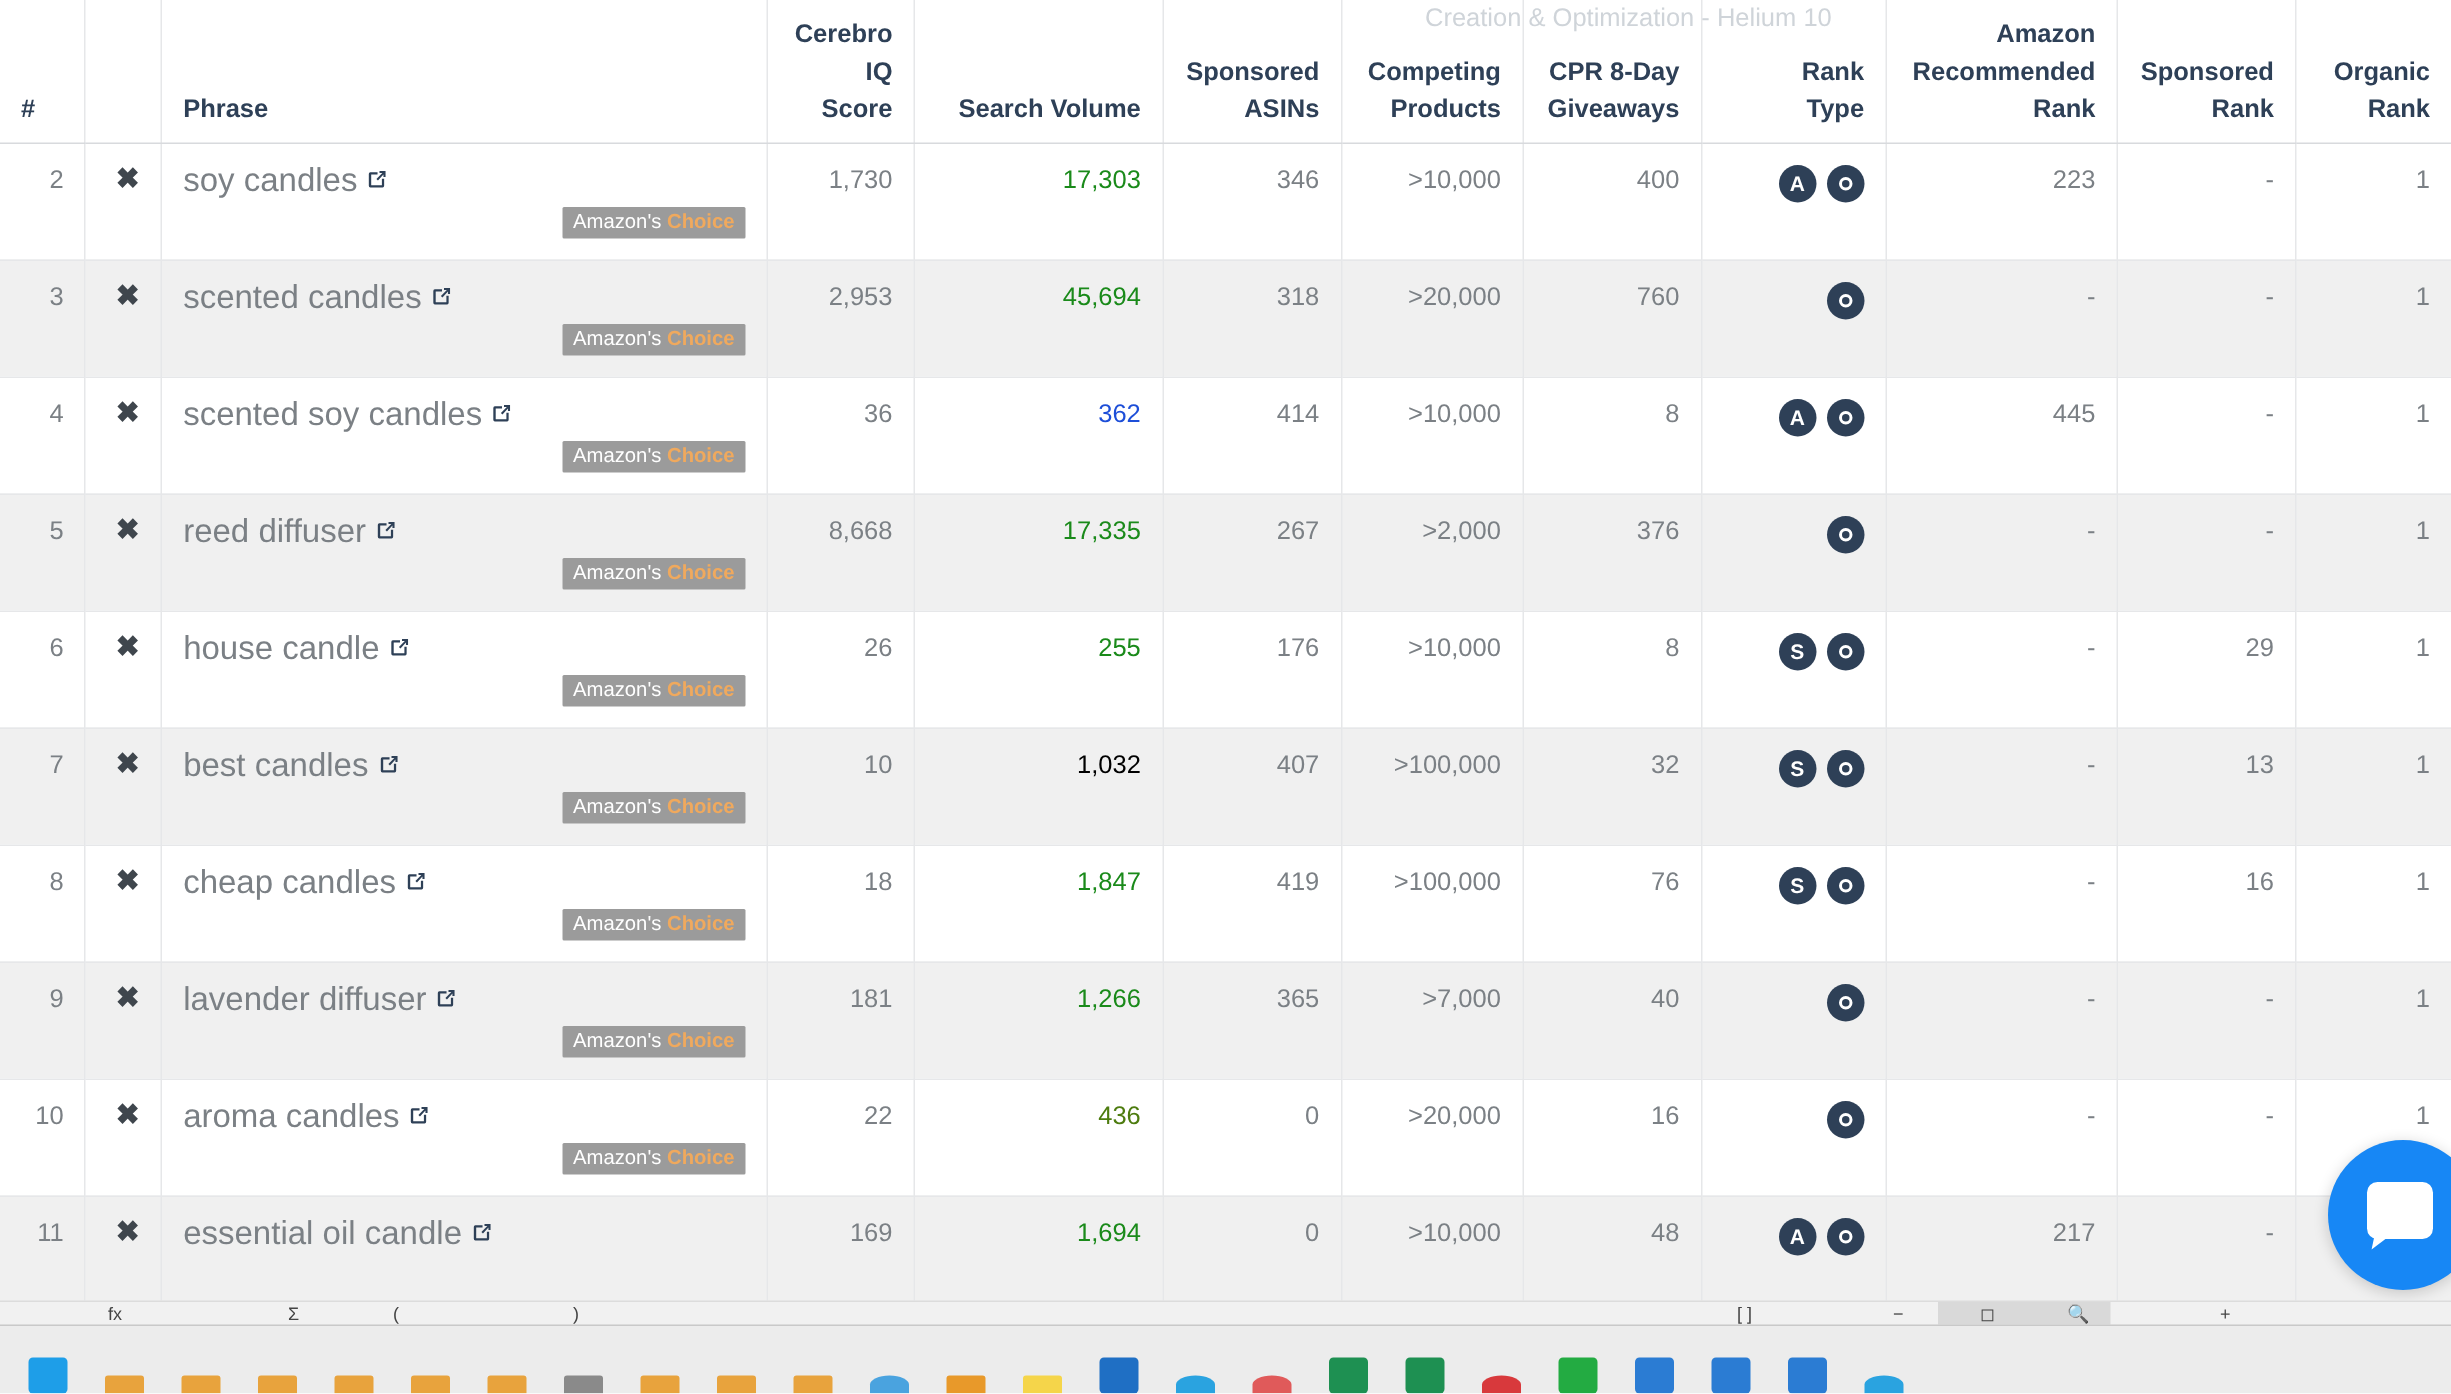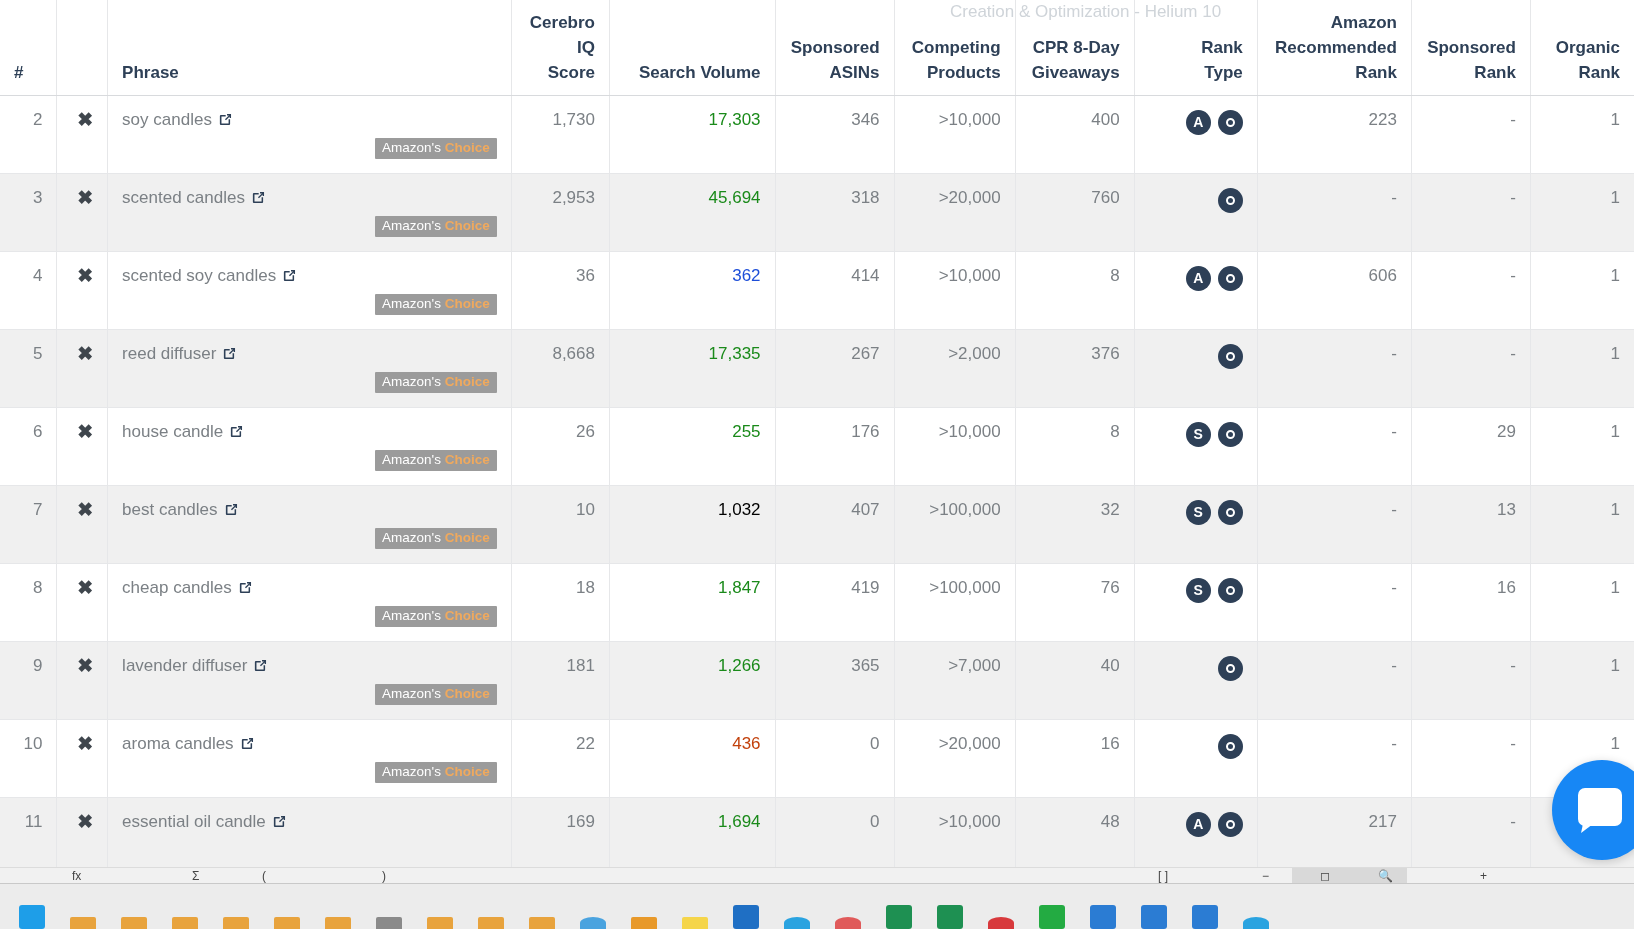--- a/index.html
+++ b/index.html
@@ -95,21 +95,21 @@
     line-height:19px;
     cursor:pointer;
     display:inline-block;
   }
 
   .phrase-line{
     display:flex;
     align-items:center;
     gap:6px;
     color:#7b8085;
-    font-size:17px;
+    font-size:22px;
     line-height:20px;
   }
   .ext-link-icon{
     display:inline-block;
     width:15px;height:15px;
     position:relative;
     flex:0 0 auto;
   }
   .ext-link-icon svg{display:block;}
 
@@ -351,21 +351,21 @@
           </div><div class="badge-choice"><span class="b-amazon">Amazon's</span><span class="b-choice"> Choice</span></div></td>
         <td class="c-iq">36</td>
         <td class="c-sv"><span class="sv-val" style="color: #1d4ed8;">362</span></td>
         <td class="c-sa">414</td>
         <td class="c-cp">&gt;10,000</td>
         <td class="c-cpr">8</td>
         <td class="c-mt cell-mt"><span class="mt-wrap">
             <span class="mt-badge" style="background: rgb(46, 64, 87);">A</span>
             <span class="mt-badge o-badge" style="background: rgb(46, 64, 87);"></span>
           </span></td>
-        <td class="c-arr">606</td>
+        <td class="c-arr">445</td>
         <td class="c-sr">-</td>
         <td class="c-or c-last">1</td>
       </tr>
       <tr class="even">
         <td class="c-num cell-num">5</td>
         <td class="c-del cell-del"><span class="del-x">✖</span></td>
         <td class="c-phrase cell-phrase"><div class="phrase-line">
             <span>reed diffuser</span>
             <span class="ext-link-icon">
               <svg width="15" height="15" viewBox="0 0 16 16">
@@ -491,21 +491,21 @@
         <td class="c-phrase cell-phrase"><div class="phrase-line">
             <span>aroma candles</span>
             <span class="ext-link-icon">
               <svg width="15" height="15" viewBox="0 0 16 16">
                 <path d="M2 4.2 a1.1 1.1 0 0 1 1.1-1.1 H8.2 v1.6 H3.7 v7.6 h7.6 V7.6 h1.6 v5.1 a1.1 1.1 0 0 1-1.1 1.1 H3.1 A1.1 1.1 0 0 1 2 12.7 Z" fill="#2e4057"></path>
                 <path d="M9.6 2.1 h4.3 v4.3 h-1.5 V4.7 L8.5 8.9 L7.4 7.8 L11.6 3.6 H9.6 Z" fill="#2e4057"></path>
               </svg>
             </span>
           </div><div class="badge-choice"><span class="b-amazon">Amazon's</span><span class="b-choice"> Choice</span></div></td>
         <td class="c-iq">22</td>
-        <td class="c-sv"><span class="sv-val" style="color: #c2410c;">436</span></td>
+        <td class="c-sv"><span class="sv-val" style="color: #4d7c0f;">436</span></td>
         <td class="c-sa">0</td>
         <td class="c-cp">&gt;20,000</td>
         <td class="c-cpr">16</td>
         <td class="c-mt cell-mt"><span class="mt-wrap">
             <span class="mt-badge o-badge" style="background: rgb(46, 64, 87);"></span>
           </span></td>
         <td class="c-arr">-</td>
         <td class="c-sr">-</td>
         <td class="c-or c-last">1</td>
       </tr>

